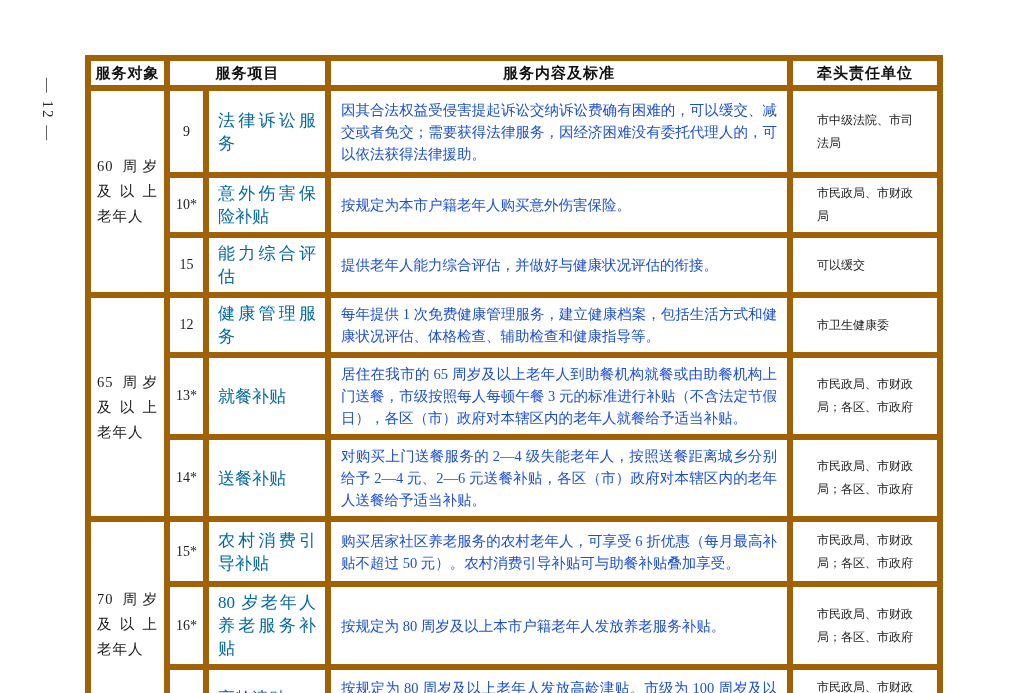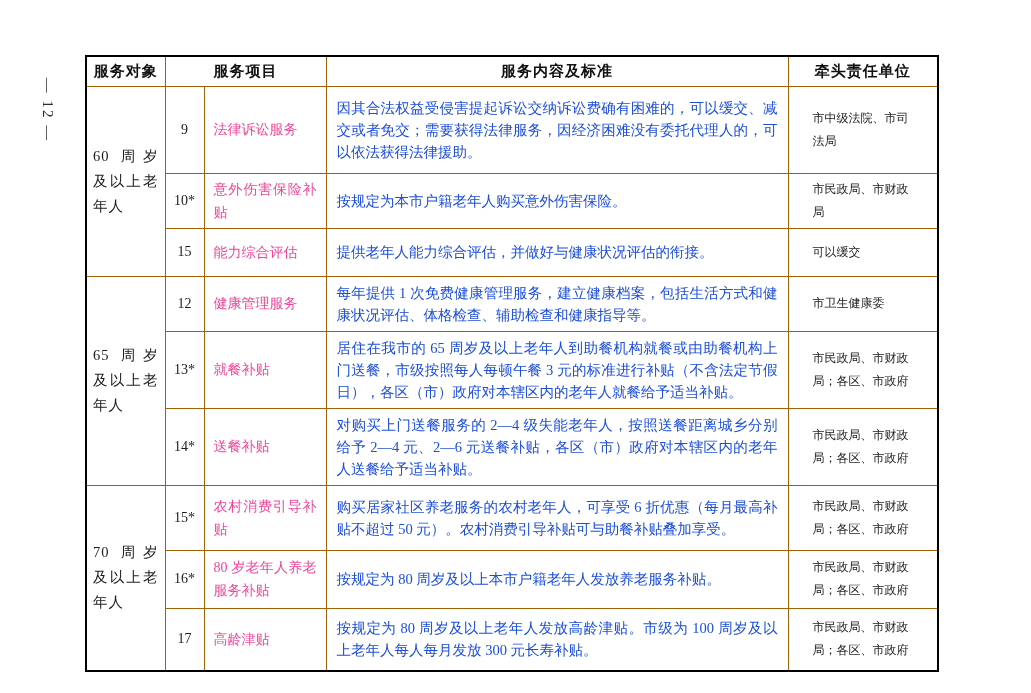--- a/index.html
+++ b/index.html
@@ -24,21 +24,21 @@
   }
   table.benefits {
     position: absolute;
     left: 85px; top: 55px;
     width: 852px;
     border-collapse: collapse;
     table-layout: fixed;
     border: 2px solid #000;
   }
   table.benefits th, table.benefits td {
-    border: 1px solid #a16207;
+    border: 6px solid #a16207;
     vertical-align: middle;
     overflow: hidden;
   }
   th.hdr {
     font-family: "Liberation Sans", "DejaVu Sans", sans-serif;
     font-weight: bold;
     font-size: 15px;
     text-align: center;
     height: 30px;
     letter-spacing: 1px;
@@ -52,26 +52,26 @@
     text-justify: inter-character;
     letter-spacing: 1px;
     color: #1c1c1c;
   }
   td.num {
     font-size: 14px;
     text-align: center;
     color: #1c1c1c;
   }
   td.item {
-    font-size: 14px;
+    font-size: 17px;
     line-height: 23px;
     padding: 4px 9px;
     text-align: justify;
     text-justify: inter-character;
-    color: #ec4899;
+    color: #0369a1;
   }
   td.content {
     font-size: 14.5px;
     line-height: 22px;
     padding: 5px 10px;
     text-align: justify;
     text-justify: inter-character;
     color: #1d4ed8;
   }
   td.unit {

